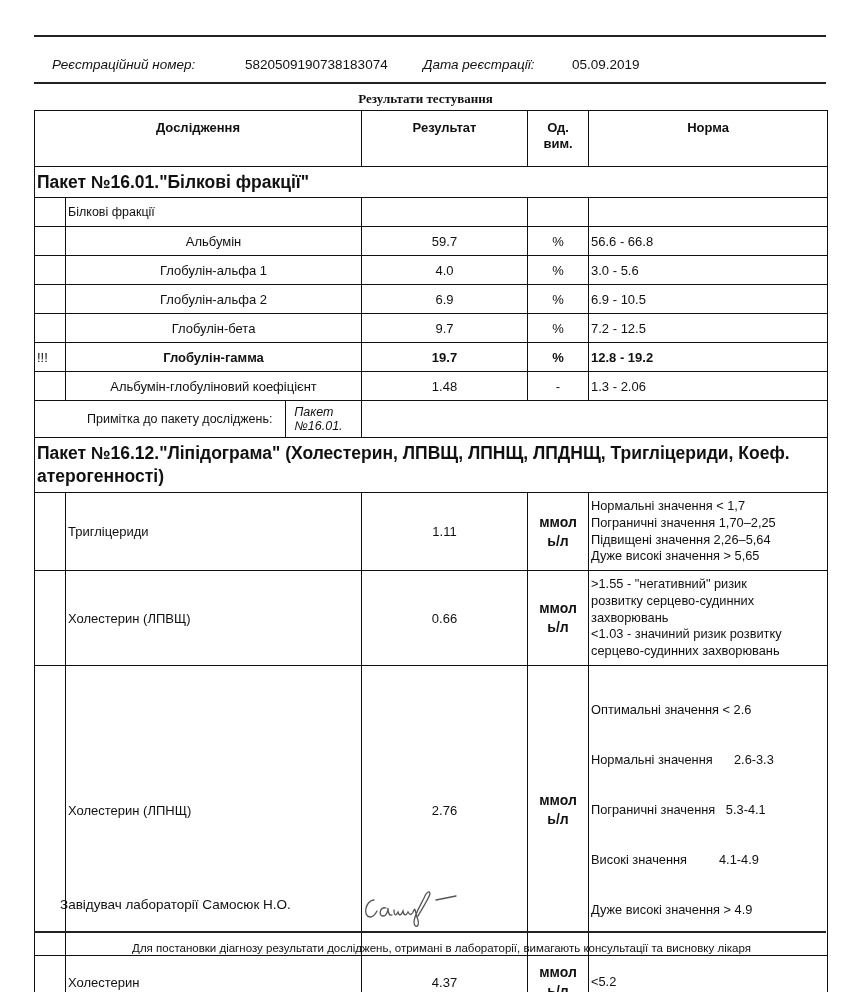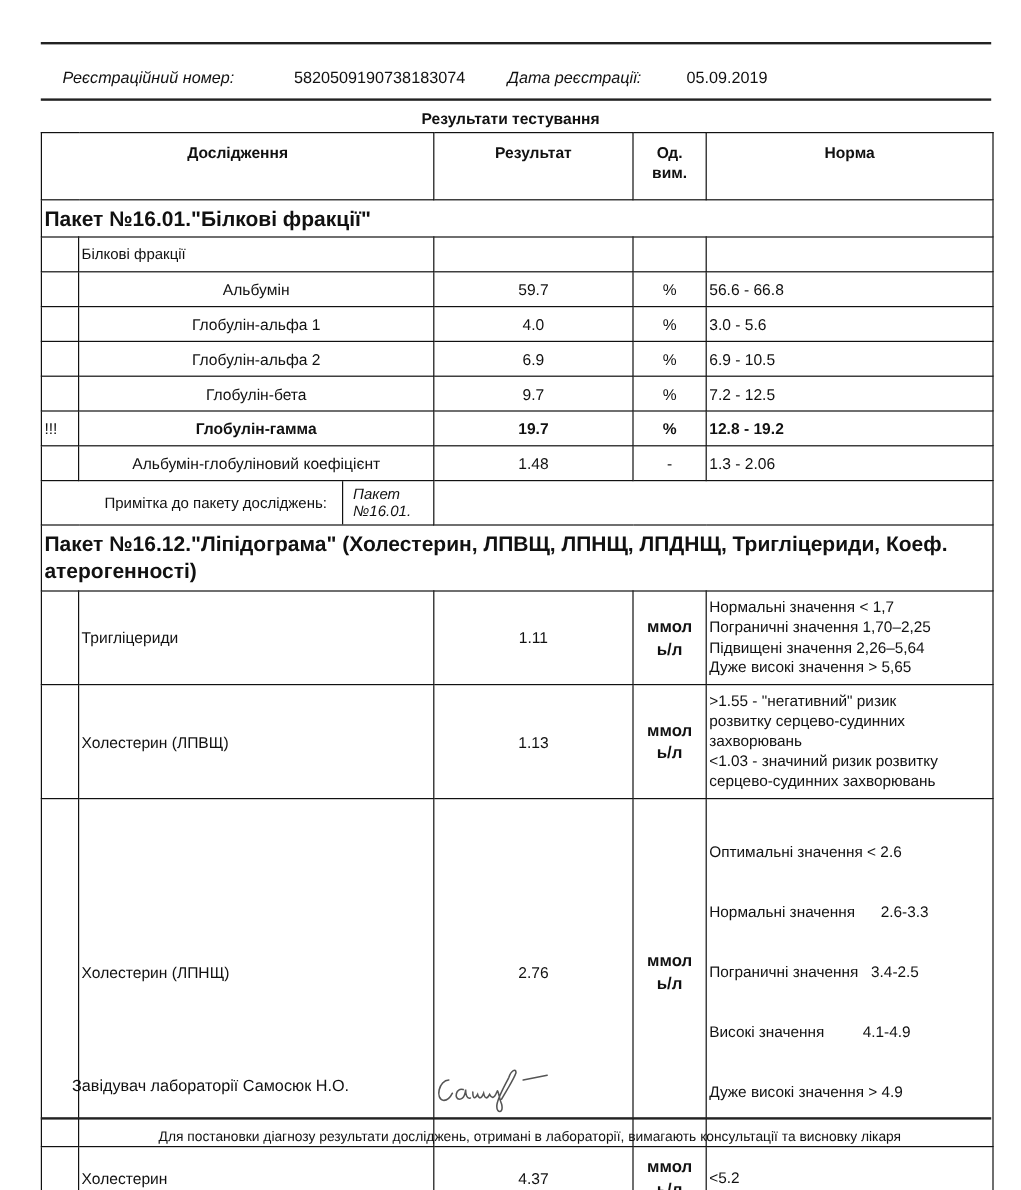--- a/index.html
+++ b/index.html
@@ -3,21 +3,21 @@
 <meta charset="utf-8">
 <style>
   html, body { margin:0; padding:0; background:#fff; }
   body { width:851px; height:992px; position:relative; overflow:hidden;
          font-family:"Liberation Sans", sans-serif; color:#111; }
   .hr { position:absolute; left:34px; width:792px; background:#222; }
   .reg { position:absolute; top:57px; left:52px; font-size:13.5px; white-space:nowrap; }
   .reg .lbl { font-style:italic; }
   .reg span { position:absolute; top:0; }
   .caption { position:absolute; top:91px; left:0; width:851px; text-align:center;
-             font-weight:bold; font-size:13px; }
+             font-weight:bold; font-size:13px;font-family:Liberation Serif, serif; }
   table.res { position:absolute; top:110px; left:34px; width:793px; border-collapse:collapse;
               table-layout:fixed; font-size:13px; }
   table.res td, table.res th { border:1.5px solid #111; padding:0 2px; vertical-align:middle; }
   table.res th { font-weight:bold; font-size:13px; vertical-align:top; padding-top:9px; text-align:center; }
   .thick-top td { border-top:3px solid #111; }
   .pkt td { font-weight:bold; font-size:17.5px; padding:4px 3px; text-align:left; line-height:1.3; }
   .c { text-align:center; }
   .l { text-align:left; }
   .b td { font-weight:bold; }
   .unit { font-weight:bold; font-size:14px; text-align:center; line-height:1.35; }
@@ -137,39 +137,39 @@
     <td class="norm">
       <div>Нормальні значення &lt; 1,7</div>
       <div>Пограничні значення 1,70–2,25</div>
       <div>Підвищені значення 2,26–5,64</div>
       <div>Дуже високі значення &gt; 5,65</div>
     </td>
   </tr>
   <tr class="thick-top" style="height:95px;">
     <td></td>
     <td class="l">Холестерин (ЛПВЩ)</td>
-    <td class="c">1.13</td>
+    <td class="c">0.66</td>
     <td class="unit"><span>ммол</span><br><span>ь/л</span></td>
     <td class="norm">
       <div>&gt;1.55 - "негативний" ризик</div>
       <div>розвитку серцево-судинних</div>
       <div>захворювань</div>
       <div>&lt;1.03 - значиний ризик розвитку</div>
       <div>серцево-судинних захворювань</div>
     </td>
   </tr>
   <tr class="thick-top" style="height:96px;">
     <td></td>
     <td class="l">Холестерин (ЛПНЩ)</td>
     <td class="c">2.76</td>
     <td class="unit"><span>ммол</span><br><span>ь/л</span></td>
     <td class="norm" style="white-space:pre;">
       <div>Оптимальні значення &lt; 2.6</div>
       <div>Нормальні значення      2.6-3.3</div>
-      <div>Пограничні значення   3.4-2.5</div>
+      <div>Пограничні значення   5.3-4.1</div>
       <div>Високі значення         4.1-4.9</div>
       <div>Дуже високі значення &gt; 4.9</div>
     </td>
   </tr>
   <tr class="thick-top" style="height:54px;">
     <td></td>
     <td class="l">Холестерин</td>
     <td class="c">4.37</td>
     <td class="unit"><span>ммол</span><br><span>ь/л</span></td>
     <td class="norm">

